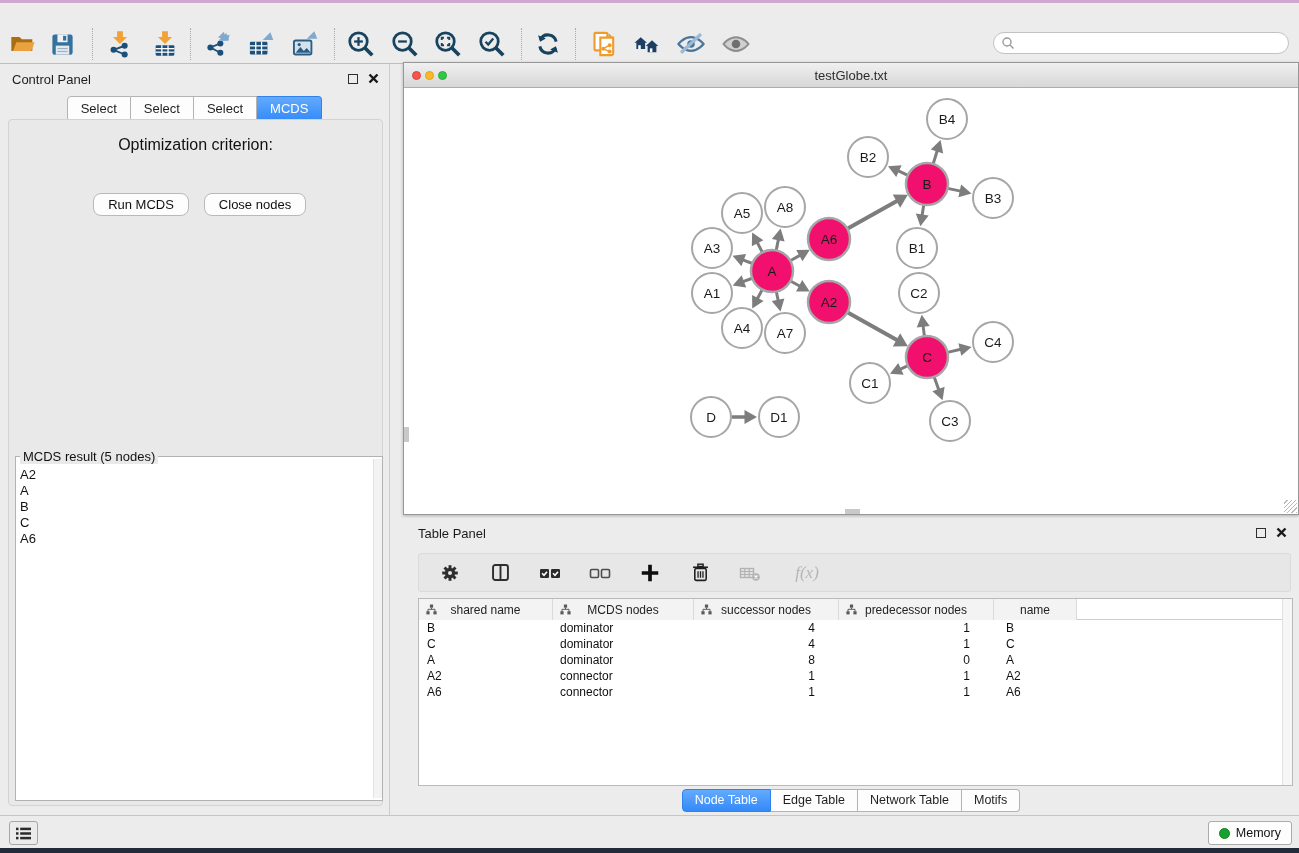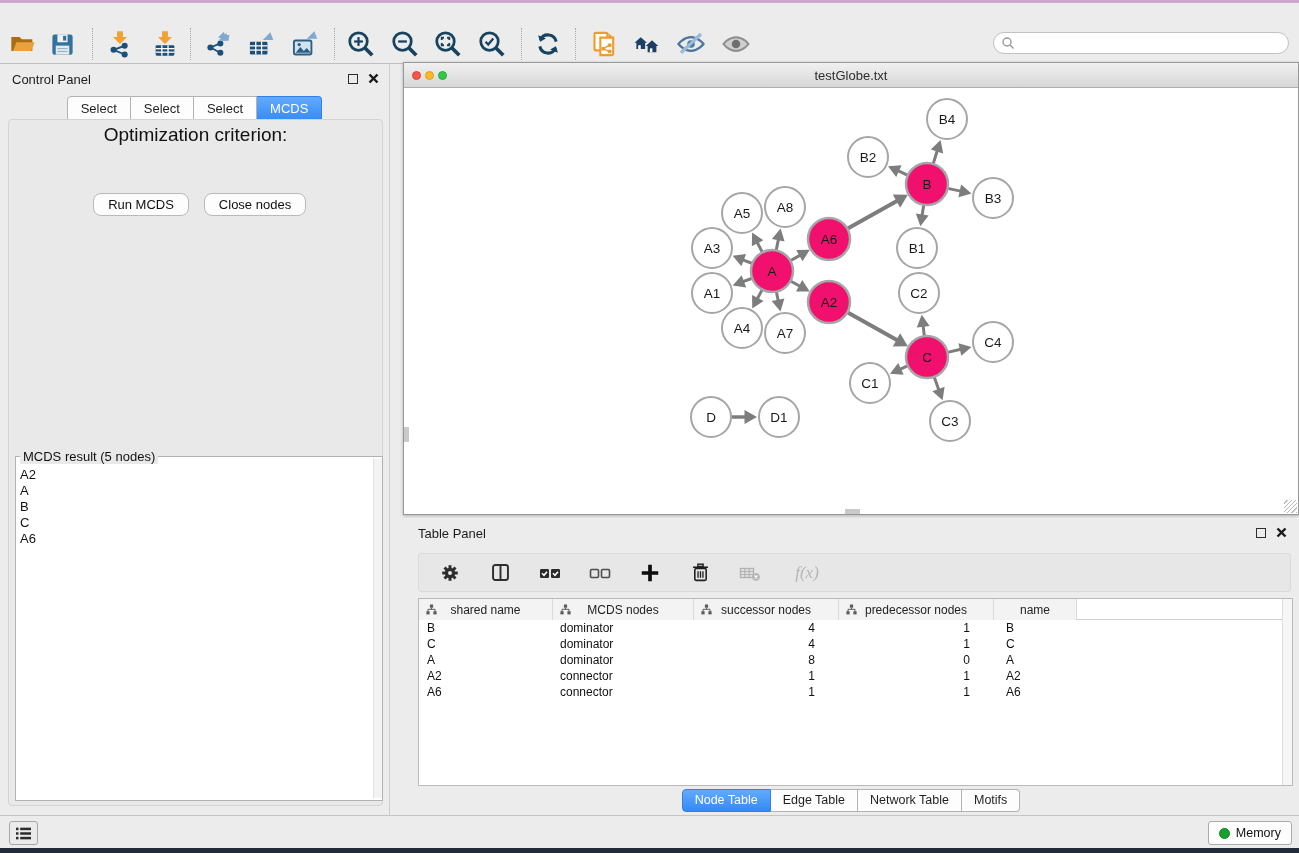--- a/index.html
+++ b/index.html
@@ -41,22 +41,22 @@
   .control-panel .win-btns { right:10px; }
   .float-btn { width:10px; height:10px; border:1.6px solid #2e2e2e; background:transparent; }
   .tabs-row { position:absolute; left:0; right:0; top:32px; display:flex; justify-content:center; }
   .seg { border:1px solid #b3b3b3; border-left:none; background:#fdfdfd; padding:4px 13px 5px;
     font-size:13px; color:#1f1f1f; cursor:default; white-space:nowrap; }
   .seg:first-child { border-left:1px solid #b3b3b3; border-radius:4px 0 0 4px; }
   .seg:last-child { border-radius:0 4px 4px 0; }
   .seg.sel { background:linear-gradient(#63aafe,#338af7); border-color:#2f82ee; color:#fff; }
   .cp-content { position:absolute; left:8px; right:6px; top:55px; bottom:9px;
     background:#e9e9e9; border:1px solid #d3d3d3; border-radius:4px; }
-  .opt-label { position:absolute; left:0; right:0; top:4px; text-align:center;
-    font-size:19px; color:#111; }
+  .opt-label { position:absolute; left:0; right:0; top:16px; text-align:center;
+    font-size:16px; color:#111; }
   .criterion-select { position:absolute; left:36px; top:37px; width:312px; height:24px;
     background:#fff; border:1px solid #b4b4b4; border-radius:5px; display:flex;
     align-items:center; font-size:13px; color:#111; padding-left:9px; }
   .select-stepper { position:absolute; right:-1px; top:-1px; width:20px; height:24px;
     background:linear-gradient(#6cb0fe,#3287f6); border-radius:0 5px 5px 0;
     display:flex; align-items:center; justify-content:center; }
   .cp-btn { position:absolute; top:73px; height:23px; background:#fdfdfd;
     border:1px solid #b9b9b9; border-radius:8px; font-size:13px; color:#111;
     display:flex; align-items:center; justify-content:center; cursor:default; }
   .result-box { position:absolute; left:6px; width:368px; top:336px; height:345px;

